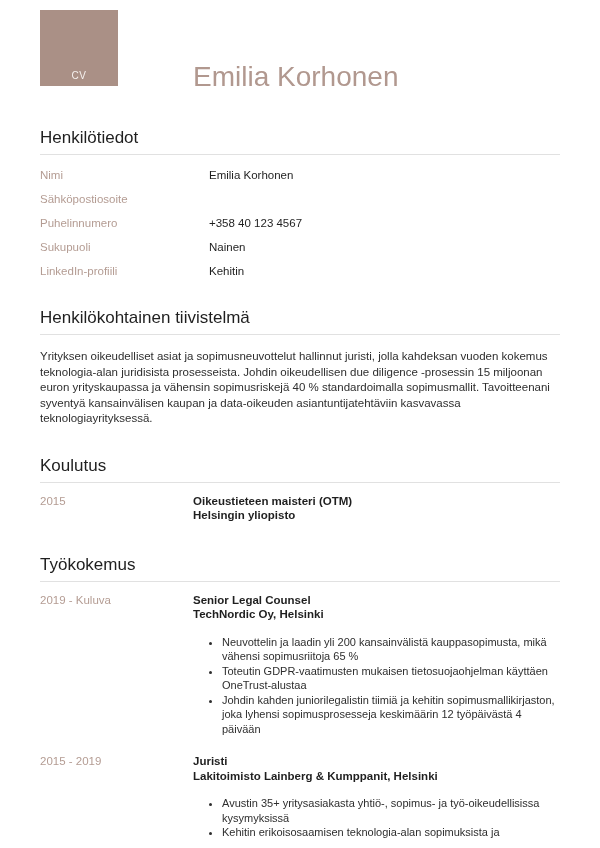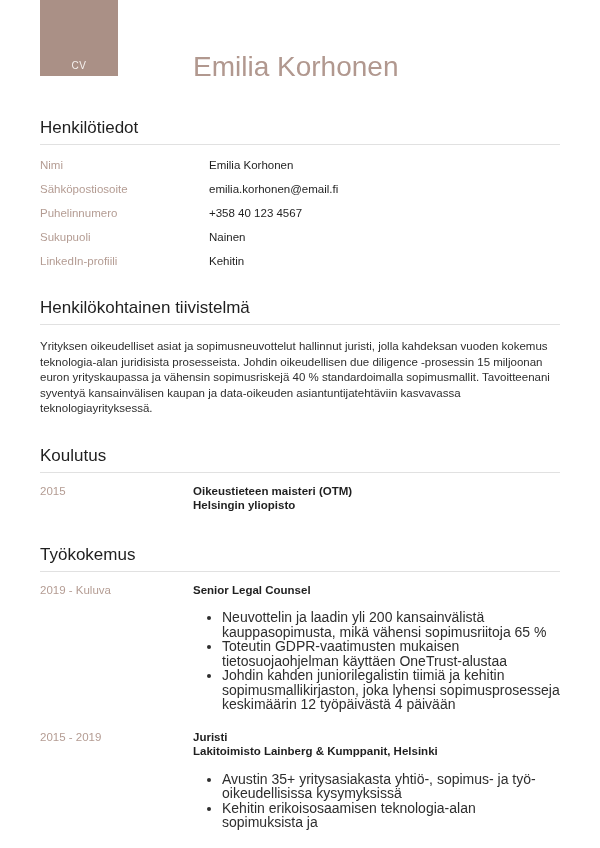--- a/index.html
+++ b/index.html
@@ -3,21 +3,21 @@
 <meta charset="utf-8">
 <style>
   * { margin: 0; padding: 0; box-sizing: border-box; }
   html, body { background: #ffffff; }
   body {
     width: 600px; height: 848px;
     font-family: "Liberation Sans", sans-serif;
     color: #2e2e2e;
     overflow: hidden;
   }
-  .page { width: 600px; height: 644px; padding: 0 40px; position: relative; }
+  .page { width: 600px; height: 644px; padding: 10px 40px; position: relative; }
 
   
   .header { position: relative; height: 82px; }
   .cv-badge {
     position: absolute; left: 0; top: 0;
     width: 78px; height: 76px;
     background: #aa9086;
     display: flex; align-items: flex-end; justify-content: center;
     padding-bottom: 5px;
   }
@@ -71,21 +71,21 @@
     color: #b49c93; font-size: 11.5px; line-height: 14.5px;
   }
   .entry-body { font-size: 11.5px; line-height: 14.5px; }
   .entry-title, .entry-sub { font-weight: 700; color: #1f1f1f; }
   .entry-bullets {
     margin-top: 13px;
     padding-left: 29px;
     list-style-type: disc;
   }
   .entry-bullets li {
-    font-size: 14px; line-height: 14.5px; color: #2e2e2e;
+    font-size: 11px; line-height: 14.5px; color: #2e2e2e;
   }
 </style>
 </head>
 <body>
 
 <div class="page">
 
   <div class="header">
     <div class="cv-badge">
       <span>CV</span>
@@ -95,21 +95,20 @@
 
   <div class="section sec-personal">
     <div class="section-heading">Henkilötiedot</div>
     <div class="info-rows">
       <div class="info-row">
         <div class="info-label">Nimi</div>
         <div class="info-value">Emilia Korhonen</div>
       </div>
       <div class="info-row">
         <div class="info-label">Sähköpostiosoite</div>
-        <div class="info-value">emilia.korhonen@email.fi</div>
       </div>
       <div class="info-row">
         <div class="info-label">Puhelinnumero</div>
         <div class="info-value">+358 40 123 4567</div>
       </div>
       <div class="info-row">
         <div class="info-label">Sukupuoli</div>
         <div class="info-value">Nainen</div>
       </div>
       <div class="info-row">
@@ -138,20 +137,21 @@
   </div>
 
   <div class="section sec-experience">
     <div class="section-heading">Työkokemus</div>
     <div class="entries">
 
       <div class="entry">
         <div class="entry-period">2019 - Kuluva</div>
         <div class="entry-body">
           <div class="entry-title">Senior Legal Counsel</div>
+          <div class="entry-sub">TechNordic Oy, Helsinki</div>
           <ul class="entry-bullets">
             <li>Neuvottelin ja laadin yli 200 kansainvälistä kauppasopimusta, mikä vähensi sopimusriitoja 65 %</li>
             <li>Toteutin GDPR-vaatimusten mukaisen tietosuojaohjelman käyttäen OneTrust-alustaa</li>
             <li>Johdin kahden juniorilegalistin tiimiä ja kehitin sopimusmallikirjaston, joka lyhensi sopimusprosesseja keskimäärin 12 työpäivästä 4 päivään</li>
           </ul>
         </div>
       </div>
 
       <div class="entry">
         <div class="entry-period">2015 - 2019</div>

